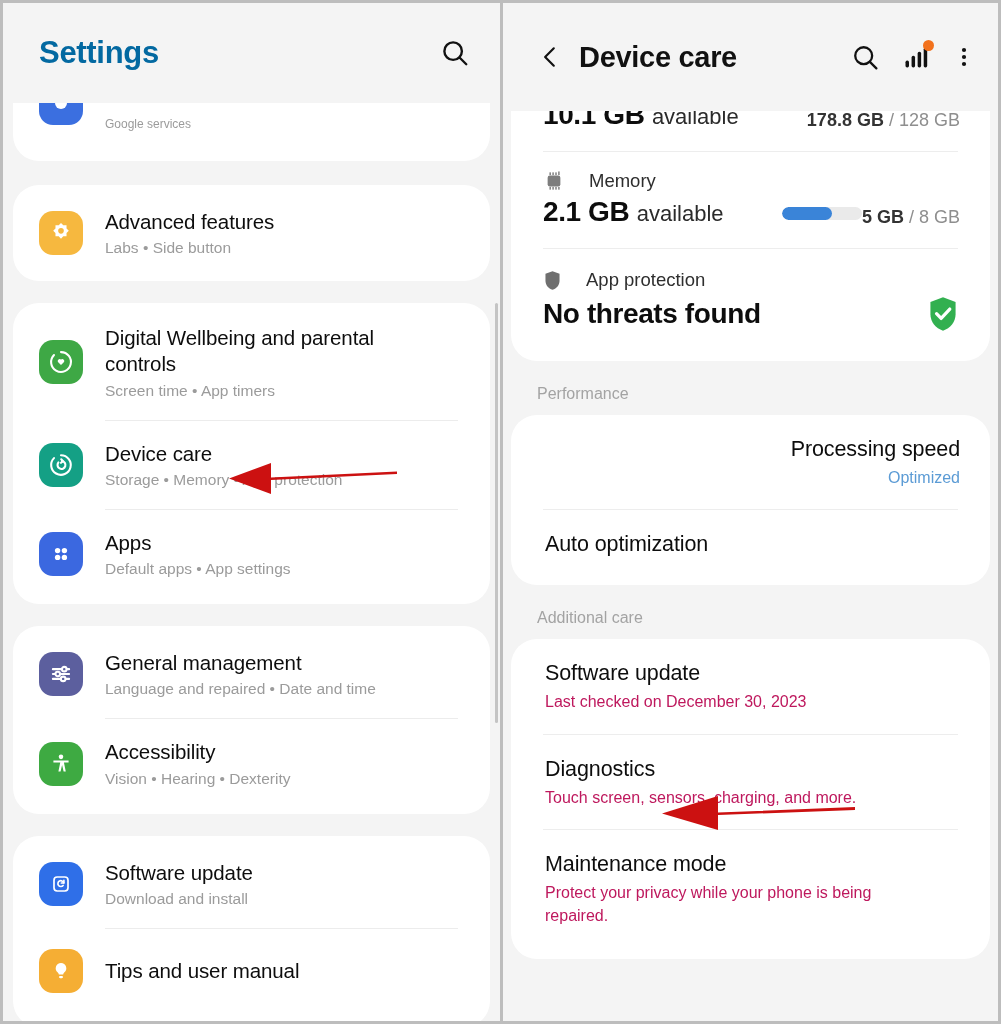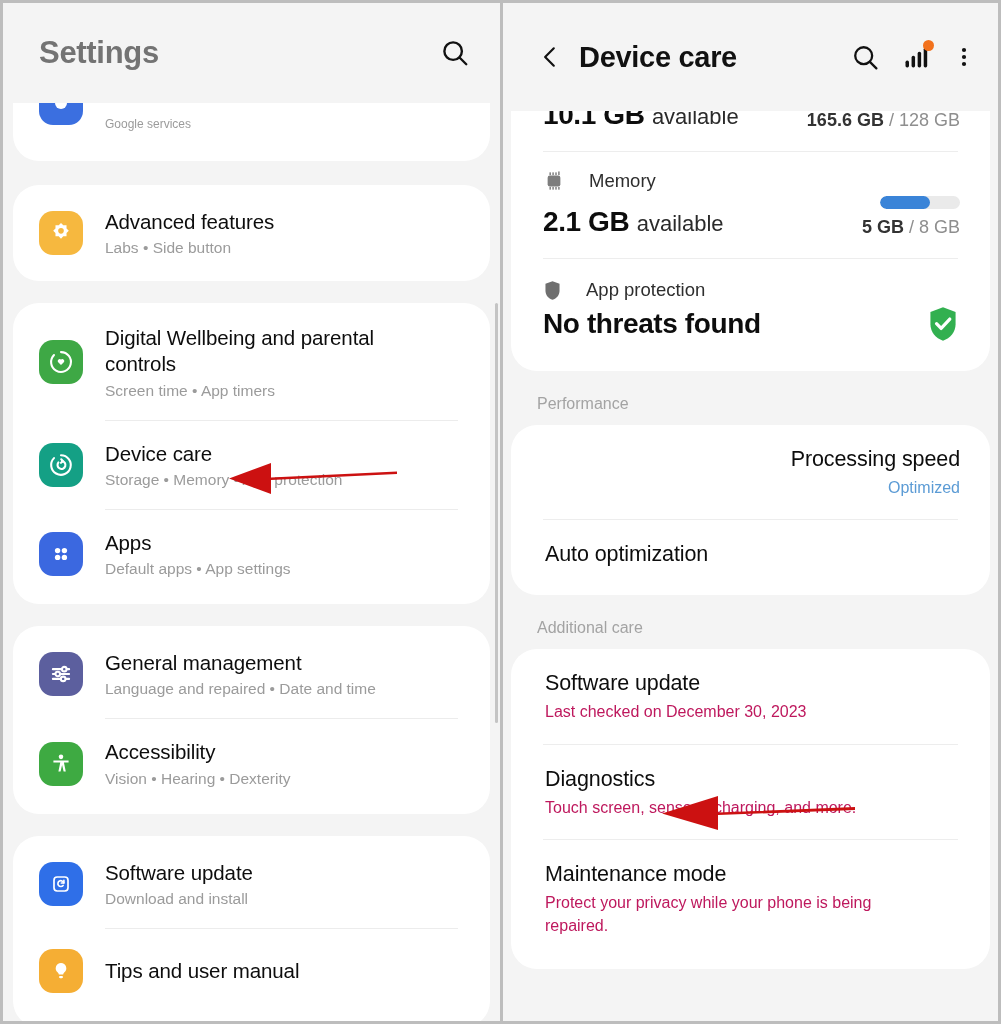--- a/index.html
+++ b/index.html
@@ -26,21 +26,21 @@
 
   
   .settings-header {
     height: 100px;
     display: flex; align-items: center;
     padding: 0 30px 0 36px;
     background: #f4f4f4;
     position: relative; z-index: 5;
   }
   .settings-title {
-    font-size: 31px; font-weight: bold; color: #737373; letter-spacing: -0.3px;
+    font-size: 31px; font-weight: bold; color: #0369a1; letter-spacing: -0.3px;
     flex: 1;
   }
   .icon-btn { background: none; border: none; cursor: pointer; display: flex; align-items: center; justify-content: center; }
 
   .list-scroll { position: absolute; top: 100px; left: 0; right: 0; bottom: 0; background: #f4f4f4; }
 
   .card {
     background: #fff;
     border-radius: 26px;
     margin: 0 10px 14px 10px;
@@ -322,21 +322,21 @@
 
       <div class="dc-card clipped-top">
 
         <div class="stat-row" style="padding-top:0; padding-bottom:20px; margin-top:-12px;">
           <div class="stat-line">
             <div class="stat-big">
               <span>10.1 GB</span>
               <span class="unit-small">available</span>
             </div>
             <div class="stat-right">
-              <b>165.6 GB</b>
+              <b>178.8 GB</b>
               <span>/</span>
               <span>128 GB</span>
             </div>
           </div>
         </div>
 
         <div class="dc-divider"></div>
 
         <div class="stat-row" style="padding-top:18px; padding-bottom:20px;">
           <div class="stat-label">
@@ -353,21 +353,21 @@
                   <rect x="16.6" y="17.5" width="1.6" height="3"></rect>
               </svg>
             </span>
             <span class="lbl">Memory</span>
           </div>
           <div class="stat-line">
             <div class="stat-big">
               <span>2.1 GB</span>
               <span class="unit-small">available</span>
             </div>
-            <div style="display:flex; flex-direction:column; align-items:flex-start;">
+            <div style="display:flex; flex-direction:row; align-items:flex-start;">
               <div class="bar-track">
                 <div class="bar-fill" id="memBar" style="width: 62%; background: rgb(58, 132, 216);"></div>
               </div>
               <div class="stat-right">
                 <b>5 GB</b>
                 <span>/</span>
                 <span>8 GB</span>
               </div>
             </div>
           </div>

